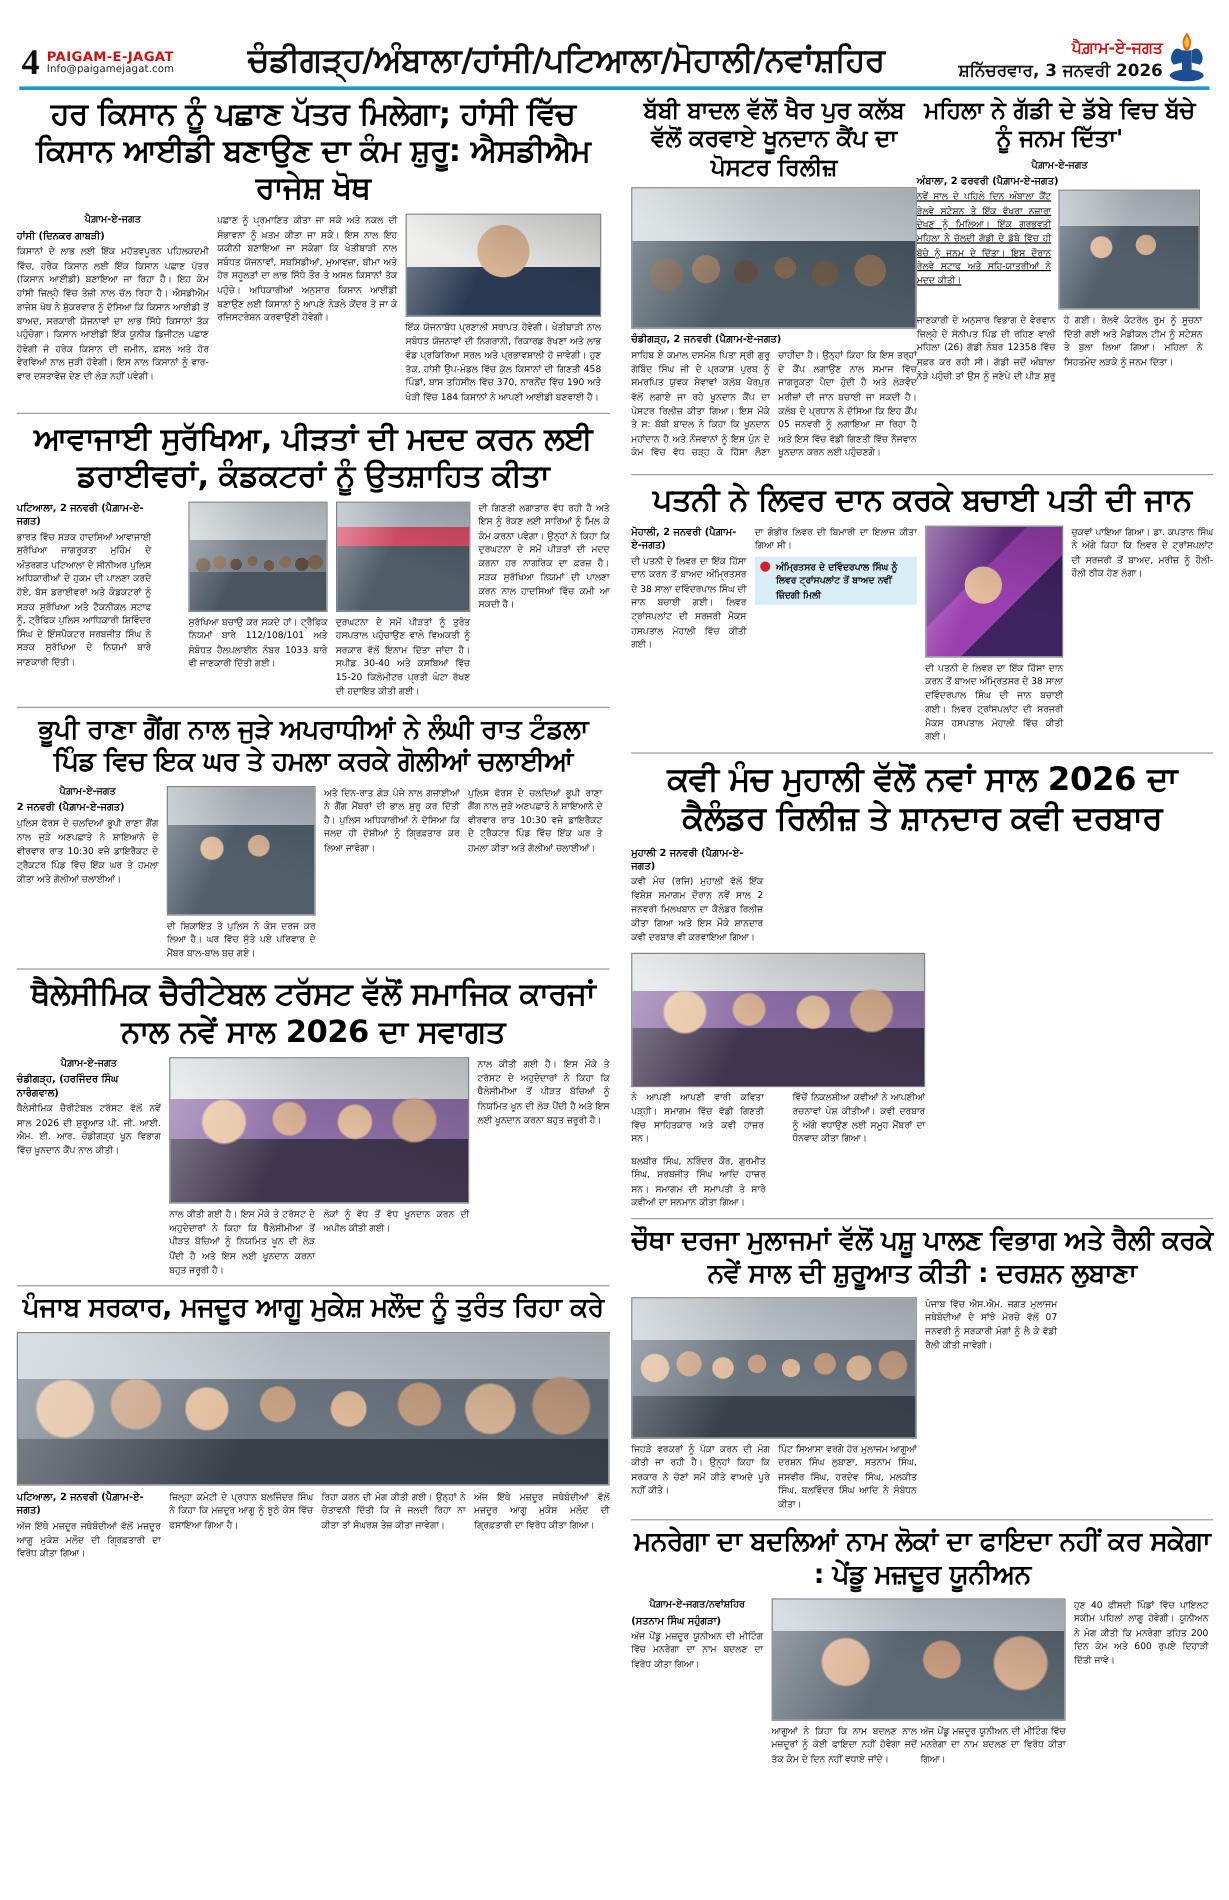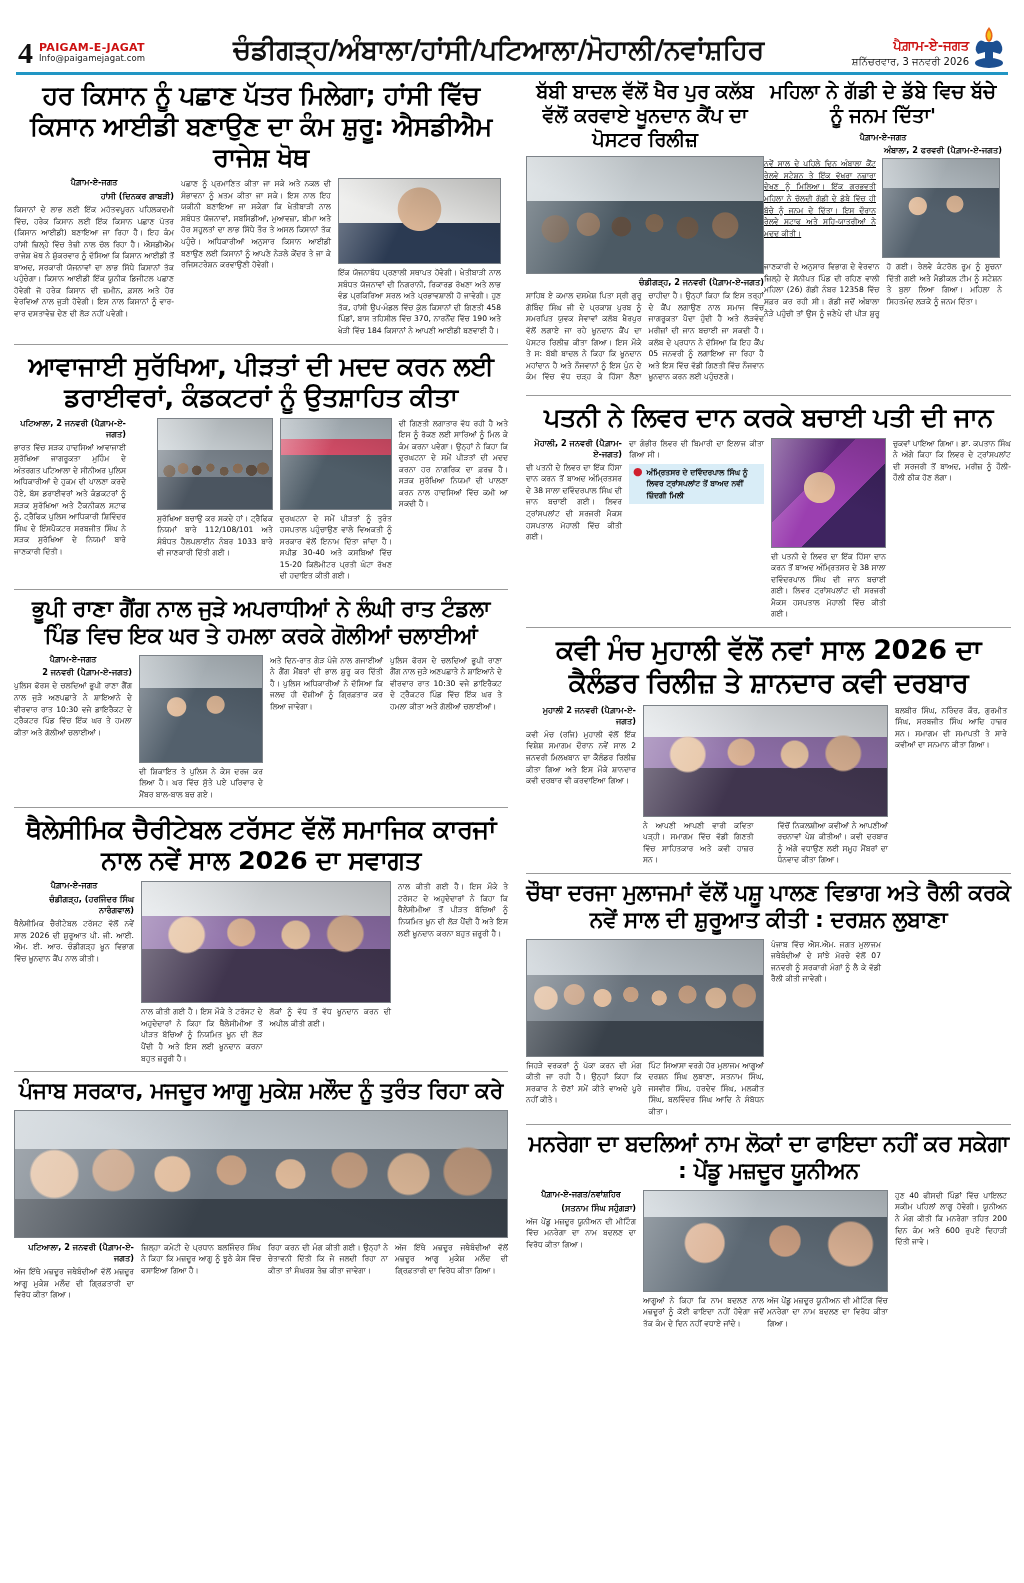--- a/index.html
+++ b/index.html
@@ -66,22 +66,22 @@
     align-items: flex-end;
     gap: 3px;
   }
   .mh-right-txt { text-align: right; }
   .mh-paper-name {
     font-size: 13px;
     font-weight: bold;
     color: #cc1111;
   }
   .mh-date {
-    font-size: 10px;
-    font-weight: normal;
+    font-size: 14px;
+    font-weight: bold;
     color: #111;
     text-align: center;
   }
   .logo-torch { width: 34px; height: 42px; }
 
   .rule-blue {
     height: 3px;
     background: #2196c4;
     margin: 4px 2px 5px 2px;
   }
@@ -120,21 +120,21 @@
 
   .byline {
     text-align: center;
     font-size: 8px;
     font-weight: bold;
     line-height: 1.35;
     margin-bottom: 2px;
     color: #000;
   }
   .dateline {
-    text-align: right;
+    text-align: left;
     font-size: 8.2px;
     font-weight: bold;
     line-height: 1.35;
     margin-bottom: 2px;
     color: #000;
   }
 
   .body-txt {
     font-size: 7.6px;
     line-height: 1.52;
@@ -442,21 +442,21 @@
           <div style="width:118px;">
             <p class="body-txt">ਚੁਕਵਾਂ ਪਾਇਆ ਗਿਆ। ਡਾ. ਕਪਤਾਨ ਸਿੰਘ ਨੇ ਅੱਗੇ ਕਿਹਾ ਕਿ ਲਿਵਰ ਦੇ ਟ੍ਰਾਂਸਪਲਾਂਟ ਦੀ ਸਰਜਰੀ ਤੋਂ ਬਾਅਦ, ਮਰੀਜ਼ ਨੂੰ ਹੌਲੀ-ਹੌਲੀ ਠੀਕ ਹੋਣ ਲੱਗਾ।</p>
           </div>
         </div>
       </div>
 
       <hr class="hrule">
 
       <div class="article">
         <h1 class="hl lg">ਕਵੀ ਮੰਚ ਮੁਹਾਲੀ ਵੱਲੋਂ ਨਵਾਂ ਸਾਲ 2026 ਦਾ ਕੈਲੰਡਰ ਰਿਲੀਜ਼ ਤੇ ਸ਼ਾਨਦਾਰ ਕਵੀ ਦਰਬਾਰ</h1>
-        <div style="display:flex; gap:7px;">
+        <div style="display:flex; gap:7px;flex-direction:column;">
           <div style="width:110px;">
             <div class="dateline">ਮੁਹਾਲੀ 2 ਜਨਵਰੀ (ਪੈਗ਼ਾਮ-ਏ-ਜਗਤ)</div>
             <p class="body-txt">ਕਵੀ ਮੰਚ (ਰਜਿ) ਮੁਹਾਲੀ ਵੱਲੋਂ ਇੱਕ ਵਿਸ਼ੇਸ਼ ਸਮਾਗਮ ਦੌਰਾਨ ਨਵੇਂ ਸਾਲ 2 ਜਨਵਰੀ ਮਿਲਖਬਾਨ ਦਾ ਕੈਲੰਡਰ ਰਿਲੀਜ਼ ਕੀਤਾ ਗਿਆ ਅਤੇ ਇਸ ਮੌਕੇ ਸ਼ਾਨਦਾਰ ਕਵੀ ਦਰਬਾਰ ਵੀ ਕਰਵਾਇਆ ਗਿਆ।</p>
           </div>
           <div style="width:245px;">
             <div class="photo ph-ceremony" style="width:100%;height:112px;margin-bottom:3px;"></div>
             <div style="display:flex;gap:24px;">
               <p class="body-txt" style="width:50%;">ਨੇ ਆਪਣੀ ਆਪਣੀ ਵਾਰੀ ਕਵਿਤਾ ਪੜ੍ਹੀ। ਸਮਾਗਮ ਵਿੱਚ ਵੱਡੀ ਗਿਣਤੀ ਵਿੱਚ ਸਾਹਿਤਕਾਰ ਅਤੇ ਕਵੀ ਹਾਜ਼ਰ ਸਨ।</p>
               <p class="body-txt" style="width:50%;">ਵਿੱਚੋਂ ਨਿਕਲਸ਼ੀਆ ਕਵੀਆਂ ਨੇ ਆਪਣੀਆਂ ਰਚਨਾਵਾਂ ਪੇਸ਼ ਕੀਤੀਆਂ। ਕਵੀ ਦਰਬਾਰ ਨੂੰ ਅੱਗੇ ਵਧਾਉਣ ਲਈ ਸਮੂਹ ਮੈਂਬਰਾਂ ਦਾ ਧੰਨਵਾਦ ਕੀਤਾ ਗਿਆ।</p>
             </div>

